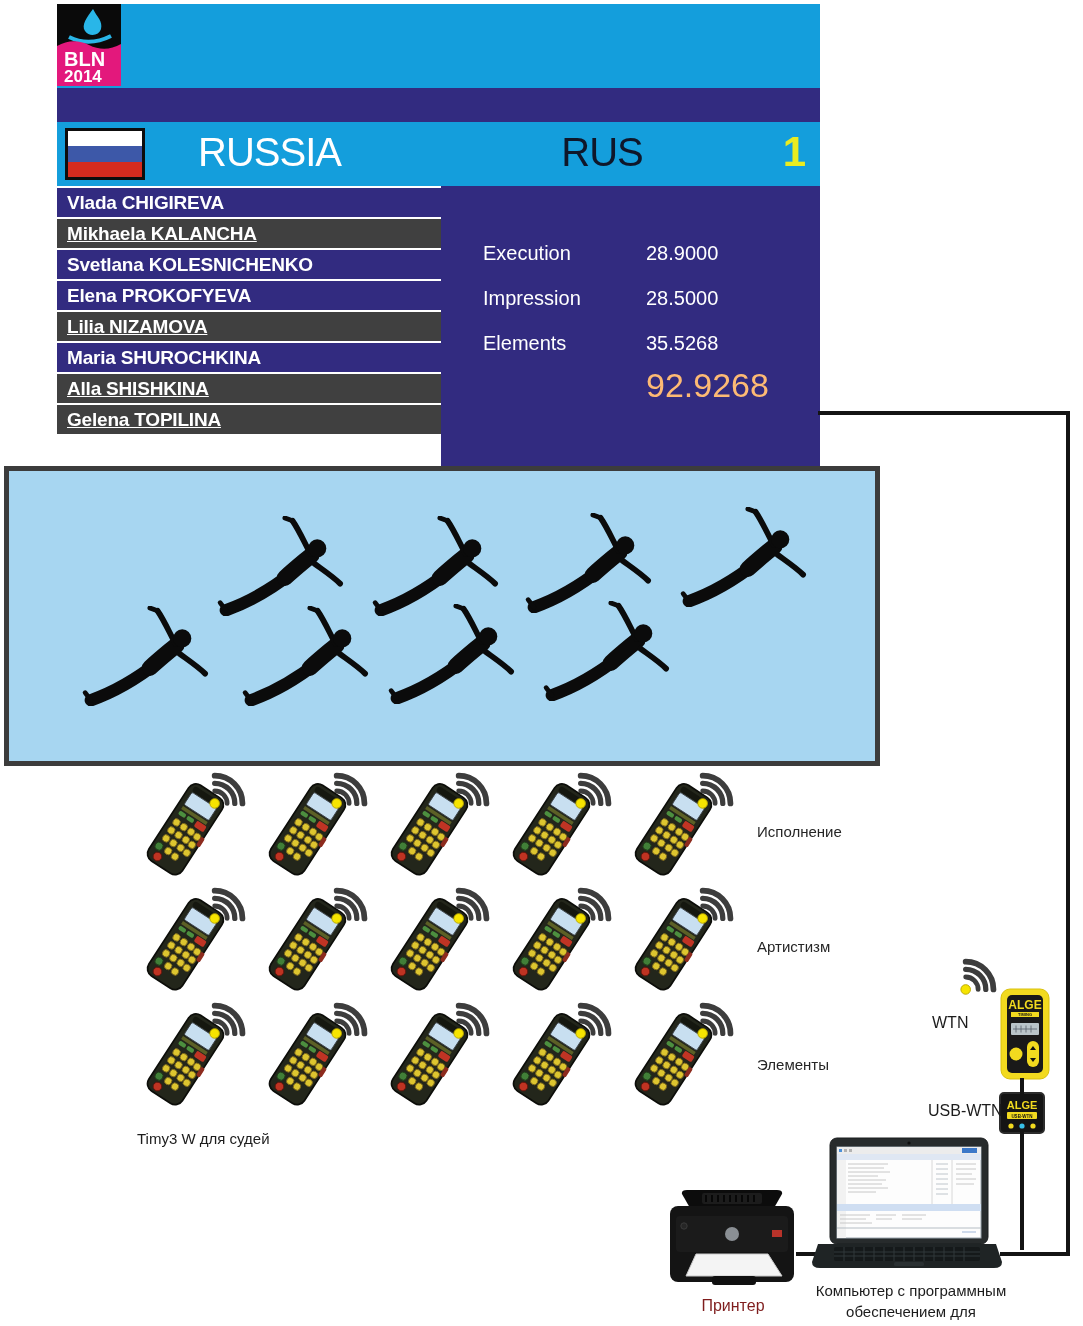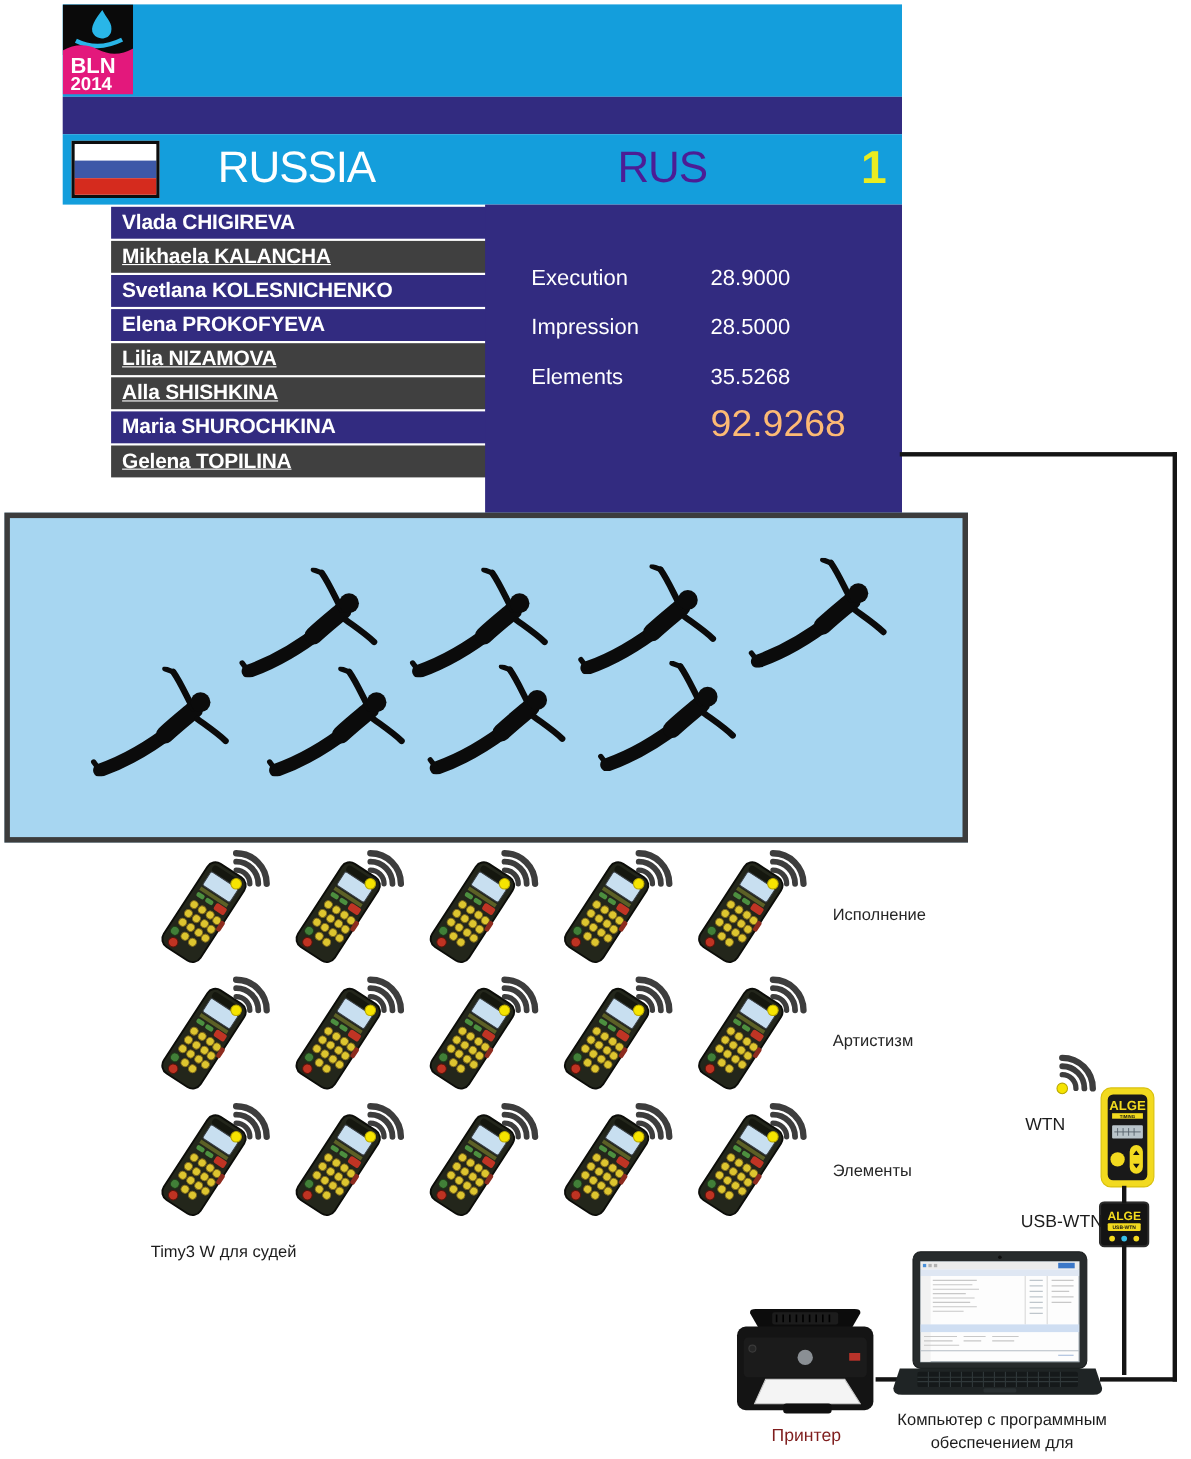--- a/index.html
+++ b/index.html
@@ -15,25 +15,25 @@
   .board-title .t1{font-size:21px;line-height:30px;}
   .board-title .t2{font-size:22px;line-height:32px;letter-spacing:.5px;}
   .band-purple{left:0;top:84px;width:763px;height:34px;background:#322B80;}
   .band-team{left:0;top:118px;width:763px;height:64px;background:#149EDC;}
   .flag{left:8px;top:6px;width:80px;height:52px;border:3px solid #0d0d0d;background:#fff;box-sizing:border-box;}
   .flag .st{position:absolute;left:0;width:74px;height:15.4px;}
   .flag .w{top:0;background:#fff;}
   .flag .b{top:15.4px;background:#3D58A8;}
   .flag .r{top:30.8px;background:#D52B1E;height:15.2px;}
   .team-name{left:116px;top:8px;font-size:40px;color:#fff;letter-spacing:-1px;font-weight:500;margin-left:25px;}
-  .team-code{left:440px;top:8px;width:210px;text-align:center;font-size:40px;color:#4c1d95;letter-spacing:-1px;font-weight:500;}
+  .team-code{left:440px;top:8px;width:210px;text-align:center;font-size:40px;color:#0f172a;letter-spacing:-1px;font-weight:500;}
   .team-rank{right:14px;top:6px;font-size:42px;color:#E9EC20;font-weight:bold;}
   .names{left:0;top:184px;width:384px;}
   .name-row{position:relative;width:384px;height:29px;margin-bottom:2px;color:#fff;
-            font-size:19px;font-weight:bold;line-height:29px;padding-left:10px;box-sizing:border-box;letter-spacing:-.2px;margin-left:44px;}
+            font-size:19px;font-weight:bold;line-height:29px;padding-left:10px;box-sizing:border-box;letter-spacing:-.2px;}
   .name-row.dark{background:#322B80;}
   .name-row.lite{background:#404040;text-decoration:underline;}
   .score-panel{left:384px;top:182px;width:379px;height:322px;background:#322B80;color:#fff;}
   .score-row{position:absolute;left:0;width:379px;height:30px;font-size:20px;line-height:30px;}
   .score-row .lab{position:absolute;left:42px;}
   .score-row .val{position:absolute;left:205px;}
   .score-total{position:absolute;left:205px;top:180px;font-size:34px;color:#fdba74;}
 
   
   .pool{left:4px;top:466px;width:866px;height:290px;background:#A7D6F1;border:5px solid #3C3C3C;}
@@ -150,22 +150,22 @@
       <div class="abs team-code">RUS</div>
       <div class="abs team-rank">1</div>
     </div>
 
     <div class="abs names">
       <div class="name-row dark">Vlada CHIGIREVA</div>
       <div class="name-row lite">Mikhaela KALANCHA</div>
       <div class="name-row dark">Svetlana KOLESNICHENKO</div>
       <div class="name-row dark">Elena PROKOFYEVA</div>
       <div class="name-row lite">Lilia NIZAMOVA</div>
+      <div class="name-row dark">Maria SHUROCHKINA</div>
       <div class="name-row lite">Alla SHISHKINA</div>
-      <div class="name-row dark">Maria SHUROCHKINA</div>
       <div class="name-row lite">Gelena TOPILINA</div>
     </div>
 
     <div class="abs score-panel">
       <div class="score-row" style="top:52px">
         <span class="lab">Execution</span>
         <span class="val">28.9000</span>
       </div>
       <div class="score-row" style="top:97px">
         <span class="lab">Impression</span>

